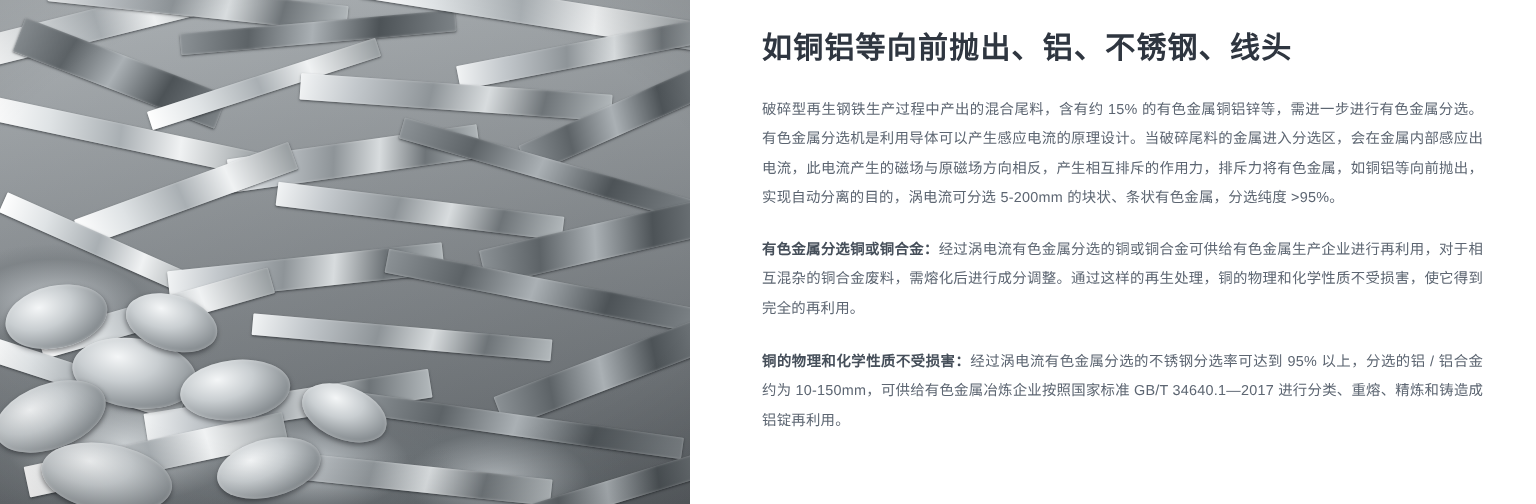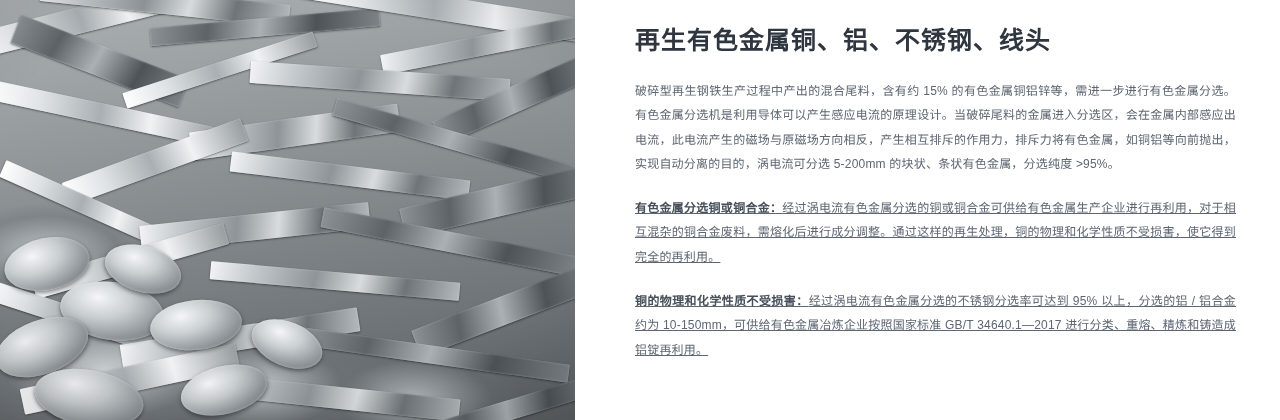--- a/index.html
+++ b/index.html
@@ -92,21 +92,20 @@
     font-size: 12px;
     line-height: 2.05;
     text-align: justify;
     letter-spacing: 0.2px;
   }
   .para-body {
     margin-top: 22px;
   }
   .para-section {
     margin-top: 19px;
-    text-decoration: underline;
   }
   .lead-label {
     font-weight: 700;
     color: #464f5a;
   }
 </style>
 </head>
 <body>
 
 <div class="page">
@@ -149,21 +148,21 @@
       <div class="disc" style="left:150px; top:300px; width:92px;  height:50px; transform:rotate(-6deg);"></div>
       <div class="disc" style="left:34px;  top:370px; width:110px; height:56px; transform:rotate(10deg);"></div>
       <div class="disc" style="left:180px; top:366px; width:88px;  height:48px; transform:rotate(-14deg);"></div>
       <div class="disc" style="left:250px; top:322px; width:74px;  height:44px; transform:rotate(22deg);"></div>
 
       <div class="vignette"></div>
     </div>
   </div>
 
   <div class="text-panel">
-    <h1 class="doc-title">再生有色金属铜、铝、不锈钢、线头</h1>
+    <h1 class="doc-title">如铜铝等向前抛出、铝、不锈钢、线头</h1>
 
     <p class="doc-para para-body">
       <span>破碎型再生钢铁生产过程中产出的混合尾料，含有约 15% 的有色金属铜铝锌等，需进一步进行有色金属分选。有色金属分选机是利用导体可以产生感应电流的原理设计。当破碎尾料的金属进入分选区，会在金属内部感应出电流，此电流产生的磁场与原磁场方向相反，产生相互排斥的作用力，排斥力将有色金属，如铜铝等向前抛出，实现自动分离的目的，涡电流可分选 5-200mm 的块状、条状有色金属，分选纯度 &gt;95%。</span>
     </p>
 
     <p class="doc-para para-section">
       <span class="lead-label">有色金属分选铜或铜合金：</span><span>经过涡电流有色金属分选的铜或铜合金可供给有色金属生产企业进行再利用，对于相互混杂的铜合金废料，需熔化后进行成分调整。通过这样的再生处理，铜的物理和化学性质不受损害，使它得到完全的再利用。</span>
     </p>
 
     <p class="doc-para para-section">

